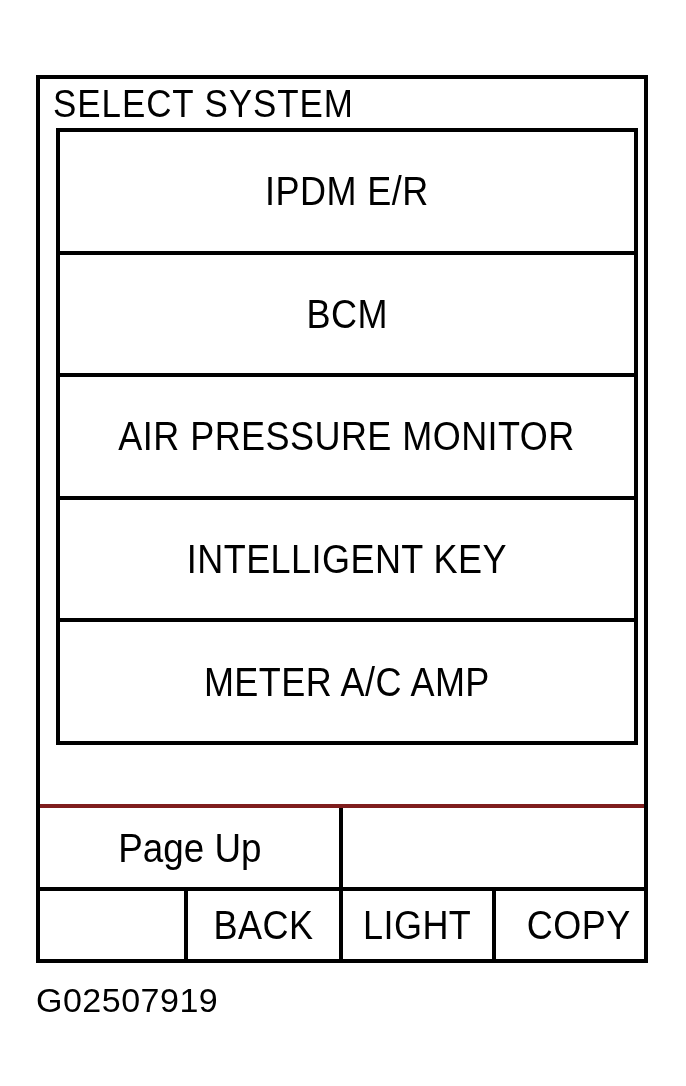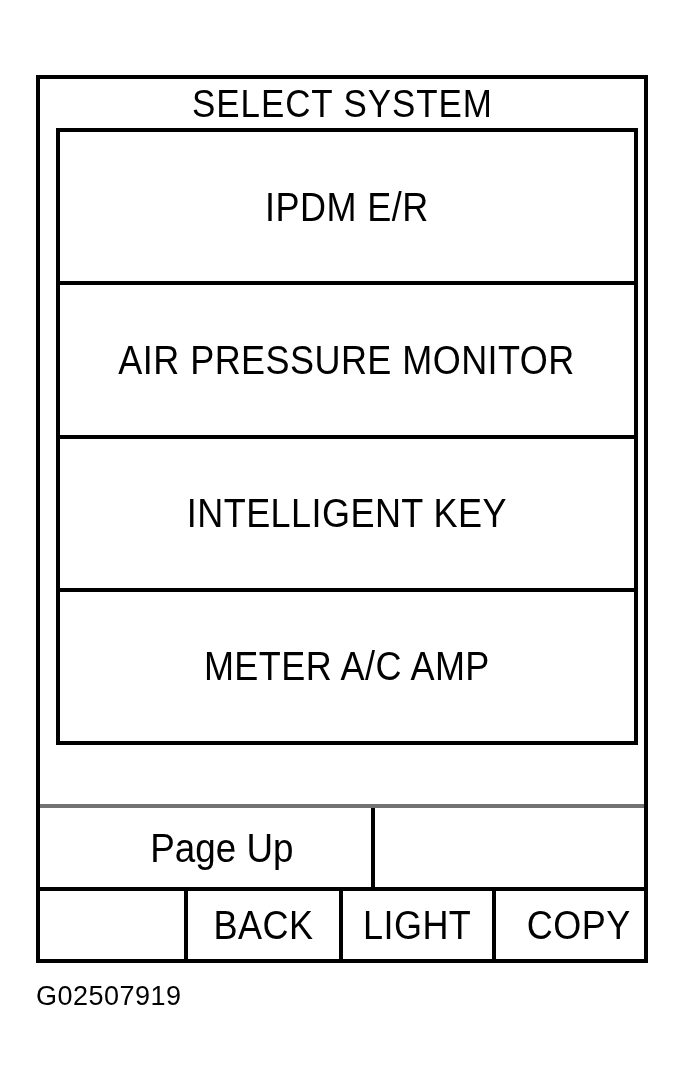--- a/index.html
+++ b/index.html
@@ -29,21 +29,20 @@
     display: flex;
     flex-direction: column;
   }
 
   
   .title-bar {
     height: 49px;
     flex: 0 0 49px;
     display: flex;
     align-items: center;
-    justify-content: center;
     box-sizing: border-box;
     border-radius: 24px;
   }
   .title-text {
     font-size: 38px;
     line-height: 1;
     letter-spacing: 1px;
     transform: scaleX(0.92);
     transform-origin: center;
     white-space: nowrap;
@@ -84,22 +83,21 @@
   .spacer-strip {
     flex: 1 1 auto;
     background: #fff;
   }
 
   
   .paging-row {
     flex: 0 0 83px;
     display: flex;
     box-sizing: border-box;
-    border-top: 4px solid #737373;
-    padding-left: 32px;
+    border-top: 4px solid #7f1d1d;
   }
   .paging-cell {
     display: flex;
     align-items: center;
     justify-content: center;
     box-sizing: border-box;
     background: #fff;
   }
   .paging-cell.page-up {
     flex: 0 0 303px;
@@ -145,40 +143,43 @@
     transform: scaleX(0.9);
     transform-origin: center;
     letter-spacing: 0.5px;
   }
 
   
   .figure-caption {
     position: absolute;
     left: 36px;
     top: 983px;
-    font-size: 27px;
+    font-size: 34px;
     line-height: 1;
     letter-spacing: 0.5px;
     white-space: nowrap;
   }
 </style>
 </head>
 <body>
 
 <div class="device-frame">
 
   <div class="title-bar">
     <span class="title-text">SELECT SYSTEM</span>
   </div>
 
   <div class="menu-box">
     <div class="menu-item">
       <span class="menu-label">IPDM E/R</span>
     </div>
     <div class="menu-item">
+      <span class="menu-label">BCM</span>
+    </div>
+    <div class="menu-item">
       <span class="menu-label">AIR PRESSURE MONITOR</span>
     </div>
     <div class="menu-item">
       <span class="menu-label">INTELLIGENT KEY</span>
     </div>
     <div class="menu-item">
       <span class="menu-label">METER A/C AMP</span>
     </div>
   </div>
 

